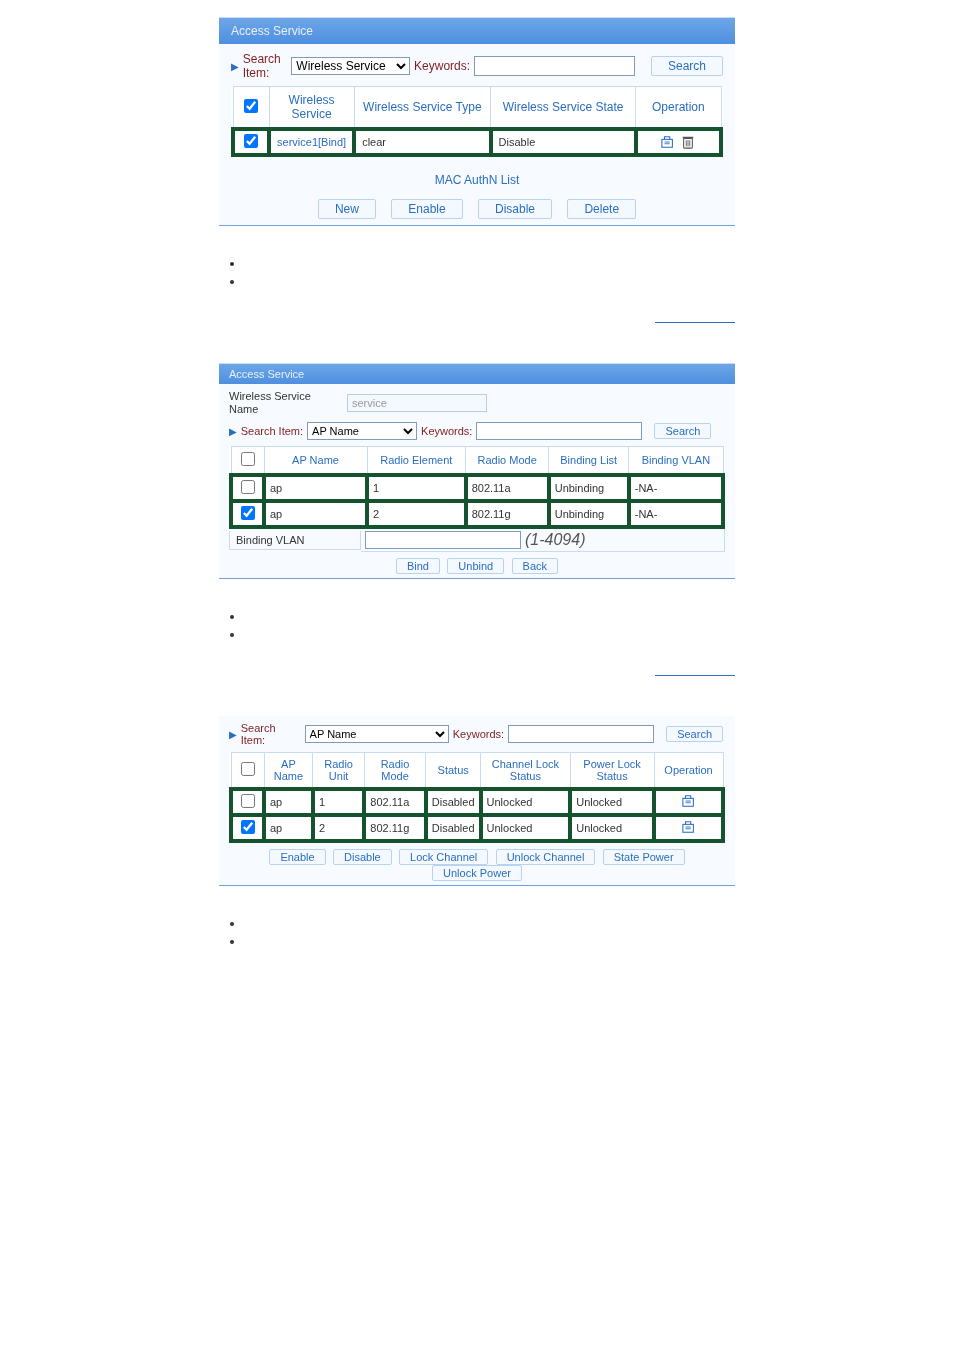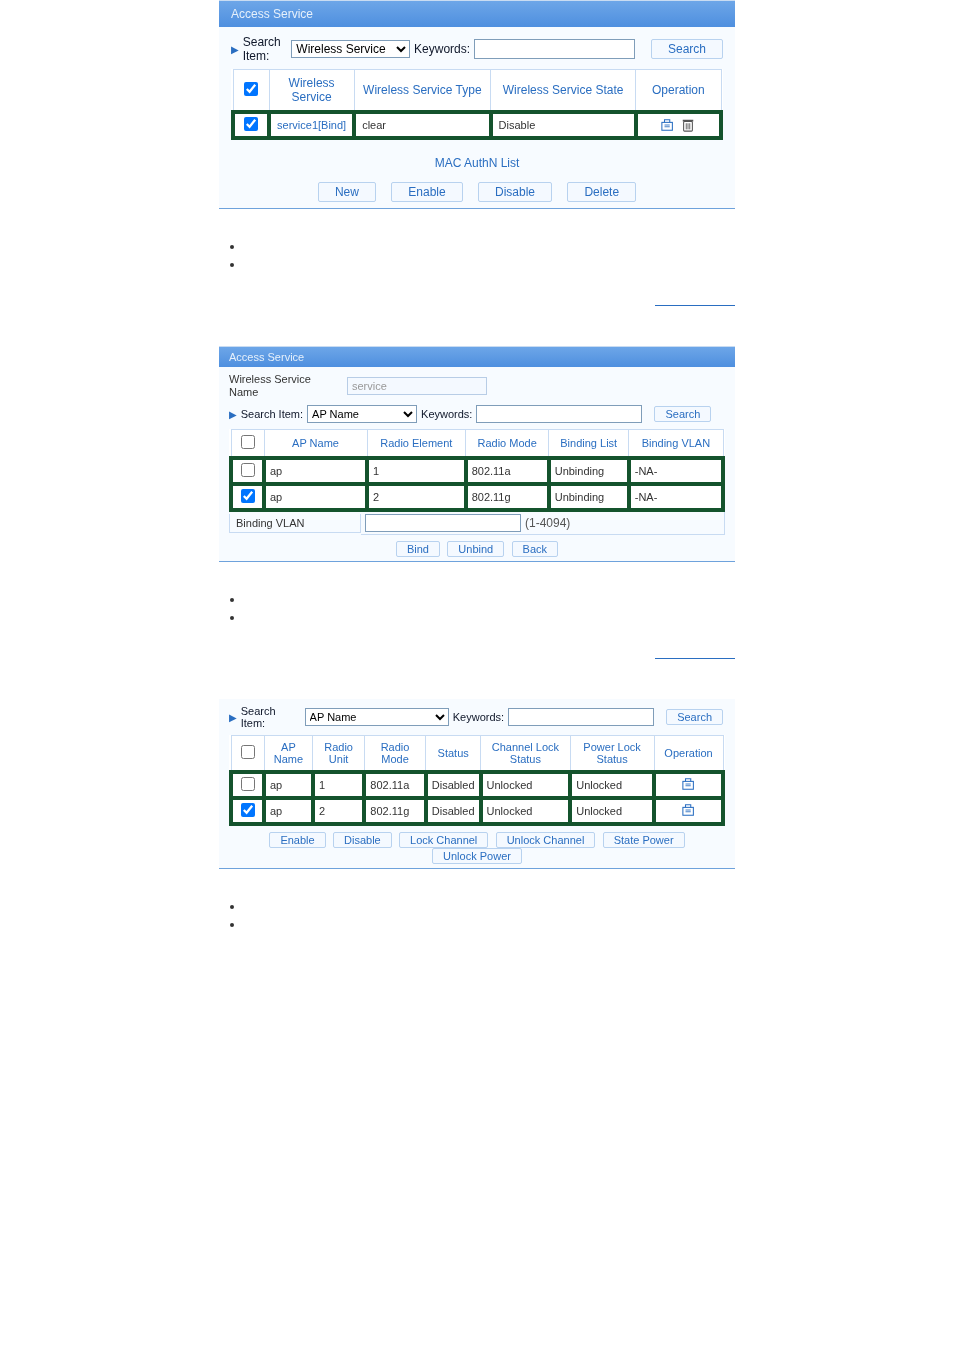--- a/index.html
+++ b/index.html
@@ -5,21 +5,21 @@
   body {
     font-family: Arial, sans-serif;
     font-size: 12px;
     color: #333;
     margin: 0;
     padding: 0;
     background: #fff;
   }
   .page {
     width: 776px;
-    margin: 0 auto;
+    margin: 17px auto;
   }
   .panel {
     margin: 0 130px 10px 130px;
   }
   .panel-title {
     background: linear-gradient(#6da6e8, #4e8fdf);
     color: #e6f0fb;
     font-size: 12px;
     padding: 6px 12px;
     border-top: 1px solid #c9dcf2;
@@ -32,21 +32,21 @@
   .search-row {
     display: flex;
     align-items: center;
     gap: 4px;
     margin-bottom: 6px;
   }
   .search-row .marker {
     color: #2a6ec1;
     font-size: 10px;
   }
-  .search-row label { color: #0f172a; font-size: 12px; }
+  .search-row label { color: #7f1d1d; font-size: 12px; }
   select.si {
     font-size: 12px;
     border: 1px solid #7f9db9;
     height: 18px;
     background: #fff;
   }
   input.kw {
     font-size: 12px;
     border: 1px solid #7f9db9;
     height: 16px;
@@ -148,21 +148,21 @@
     display: flex;
     align-items: center;
     gap: 4px;
   }
   .bindvlan-row input {
     border: 1px solid #7f9db9;
     font-size: 11px;
     height: 14px;
     width: 150px;
   }
-  .bindvlan-row .hint { font-size: 12px; color: #555; }
+  .bindvlan-row .hint { font-size: 16px; color: #555; font-style: italic; }
   
   table.grid.sm th, table.grid.sm td { font-size: 11px; padding: 3px 4px; }
   table.grid.sm th { padding: 5px 4px; }
   .op-icon { cursor: pointer; }
 </style>
 </head>
 <body>
 
 <div class="page">
 

